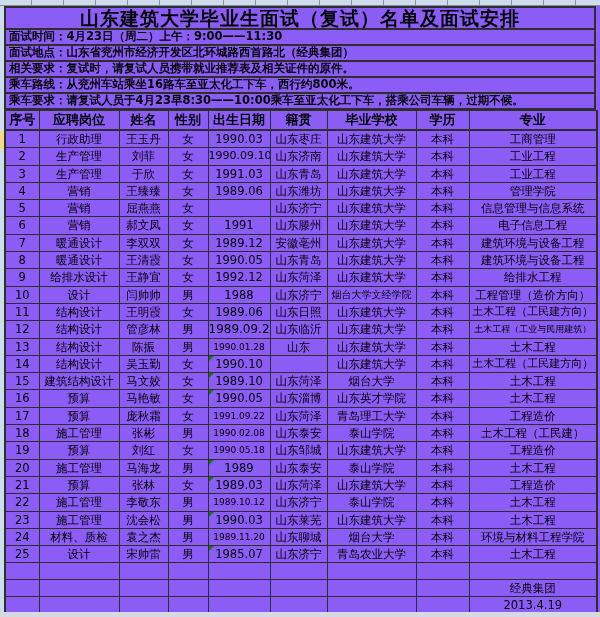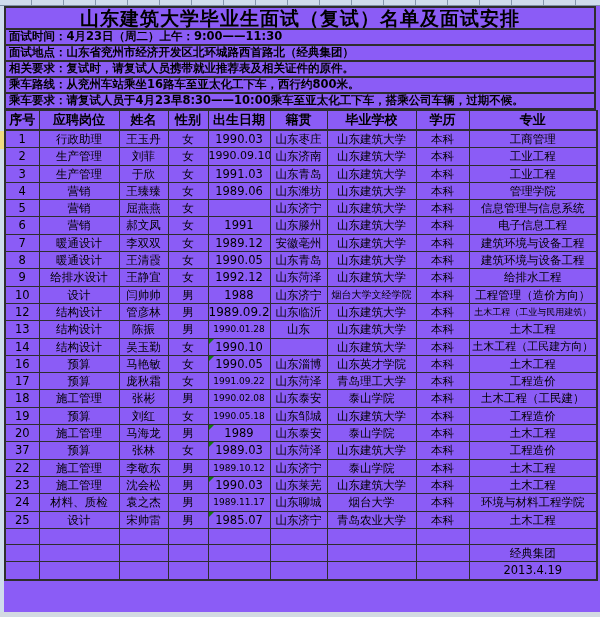--- a/index.html
+++ b/index.html
@@ -202,20 +202,31 @@
             <td>设计</td>
             <td>闫帅帅</td>
             <td>男</td>
             <td>1988</td>
             <td>山东济宁</td>
             <td style="font-size: 10px; margin-top: 46px;">烟台大学文经学院</td>
             <td>本科</td>
             <td>工程管理（造价方向）</td>
           </tr>
           <tr>
+            <td>11</td>
+            <td>结构设计</td>
+            <td>王明霞</td>
+            <td>女</td>
+            <td>1989.06</td>
+            <td>山东日照</td>
+            <td>山东建筑大学</td>
+            <td>本科</td>
+            <td style="font-size: 11px;">土木工程（工民建方向）</td>
+          </tr>
+          <tr>
             <td>12</td>
             <td>结构设计</td>
             <td>管彦林</td>
             <td>男</td>
             <td style="font-size: 12px;">1989.09.28</td>
             <td>山东临沂</td>
             <td>山东建筑大学</td>
             <td>本科</td>
             <td style="font-size: 9px;">土木工程（工业与民用建筑）</td>
           </tr>
@@ -235,20 +246,31 @@
             <td>结构设计</td>
             <td>吴玉勤</td>
             <td>女</td>
             <td class="dob-flag">1990.10</td>
             <td></td>
             <td>山东建筑大学</td>
             <td>本科</td>
             <td style="font-size: 11px;">土木工程（工民建方向）</td>
           </tr>
           <tr>
+            <td>15</td>
+            <td>建筑结构设计</td>
+            <td>马文姣</td>
+            <td>女</td>
+            <td class="dob-flag">1989.10</td>
+            <td>山东菏泽</td>
+            <td>烟台大学</td>
+            <td>本科</td>
+            <td>土木工程</td>
+          </tr>
+          <tr>
             <td>16</td>
             <td>预算</td>
             <td>马艳敏</td>
             <td>女</td>
             <td class="dob-flag">1990.05</td>
             <td>山东淄博</td>
             <td>山东英才学院</td>
             <td>本科</td>
             <td>土木工程</td>
           </tr>
@@ -290,21 +312,21 @@
             <td>施工管理</td>
             <td>马海龙</td>
             <td>男</td>
             <td class="dob-flag">1989</td>
             <td>山东泰安</td>
             <td>泰山学院</td>
             <td>本科</td>
             <td>土木工程</td>
           </tr>
           <tr>
-            <td>37</td>
+            <td>21</td>
             <td>预算</td>
             <td>张林</td>
             <td>女</td>
             <td class="dob-flag">1989.03</td>
             <td>山东菏泽</td>
             <td>山东建筑大学</td>
             <td>本科</td>
             <td>工程造价</td>
           </tr>
           <tr>
@@ -327,21 +349,21 @@
             <td>山东莱芜</td>
             <td>山东建筑大学</td>
             <td>本科</td>
             <td>土木工程</td>
           </tr>
           <tr>
             <td>24</td>
             <td>材料、质检</td>
             <td>袁之杰</td>
             <td>男</td>
-            <td style="font-size: 9px;">1989.11.17</td>
+            <td style="font-size: 9px;">1989.11.20</td>
             <td>山东聊城</td>
             <td>烟台大学</td>
             <td>本科</td>
             <td>环境与材料工程学院</td>
           </tr>
           <tr>
             <td>25</td>
             <td>设计</td>
             <td>宋帅雷</td>
             <td>男</td>

